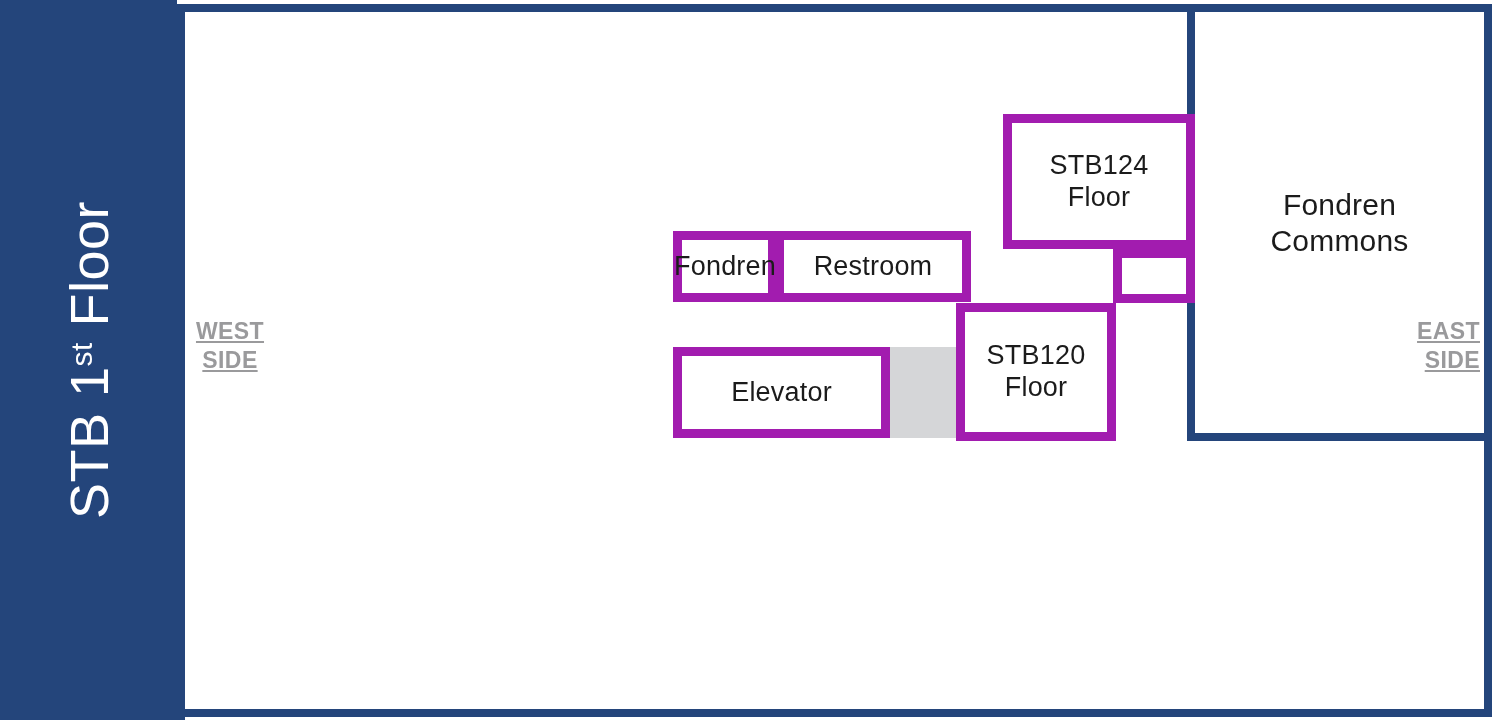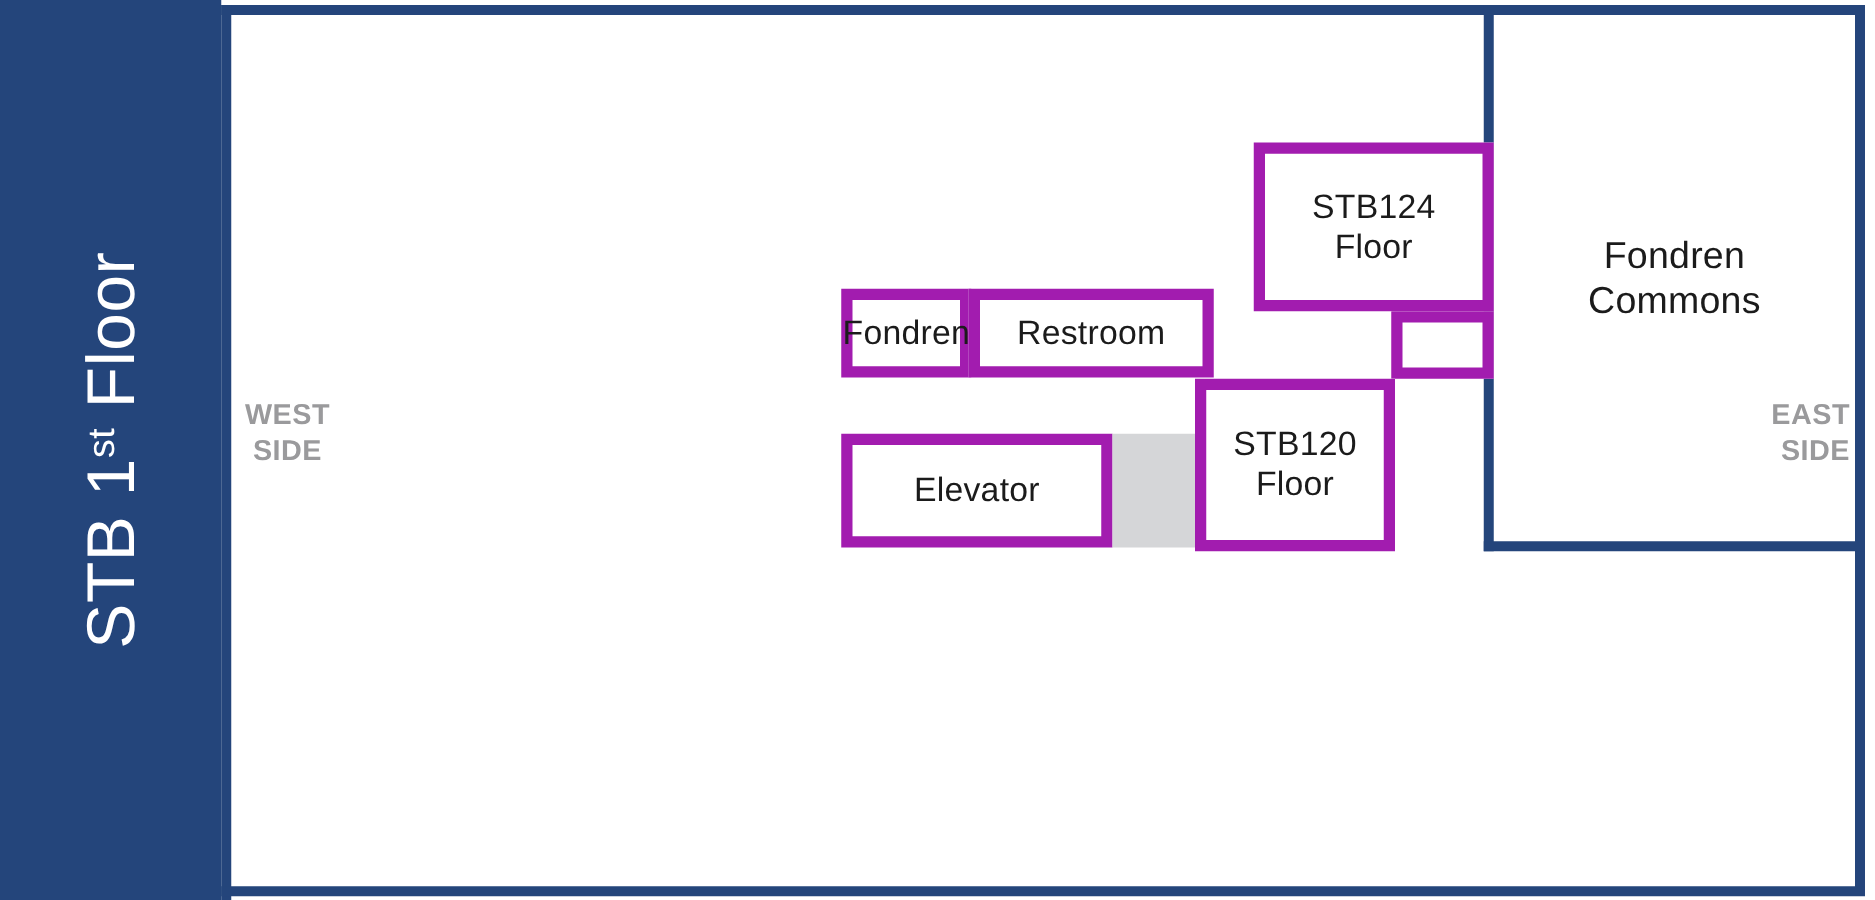--- a/index.html
+++ b/index.html
@@ -98,20 +98,21 @@
 
   
   .side-caption {
     position: absolute;
     color: #9a9a9c;
     font-size: 23px;
     font-weight: bold;
     line-height: 1.28;
     letter-spacing: 0.4px;
     text-align: center;
+    text-decoration: underline;
   }
   .side-caption.east {
     text-align: right;
   }
 </style>
 </head>
 <body>
 
 <div id="floorplan">
 

